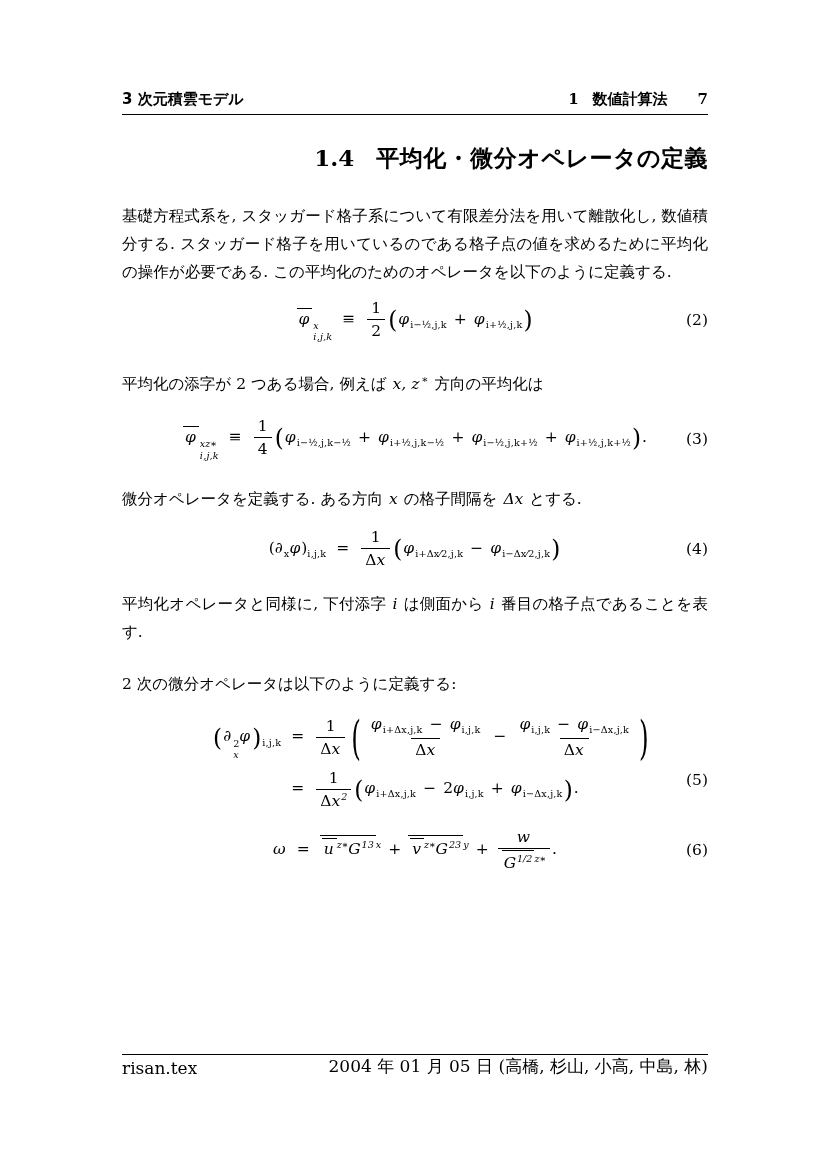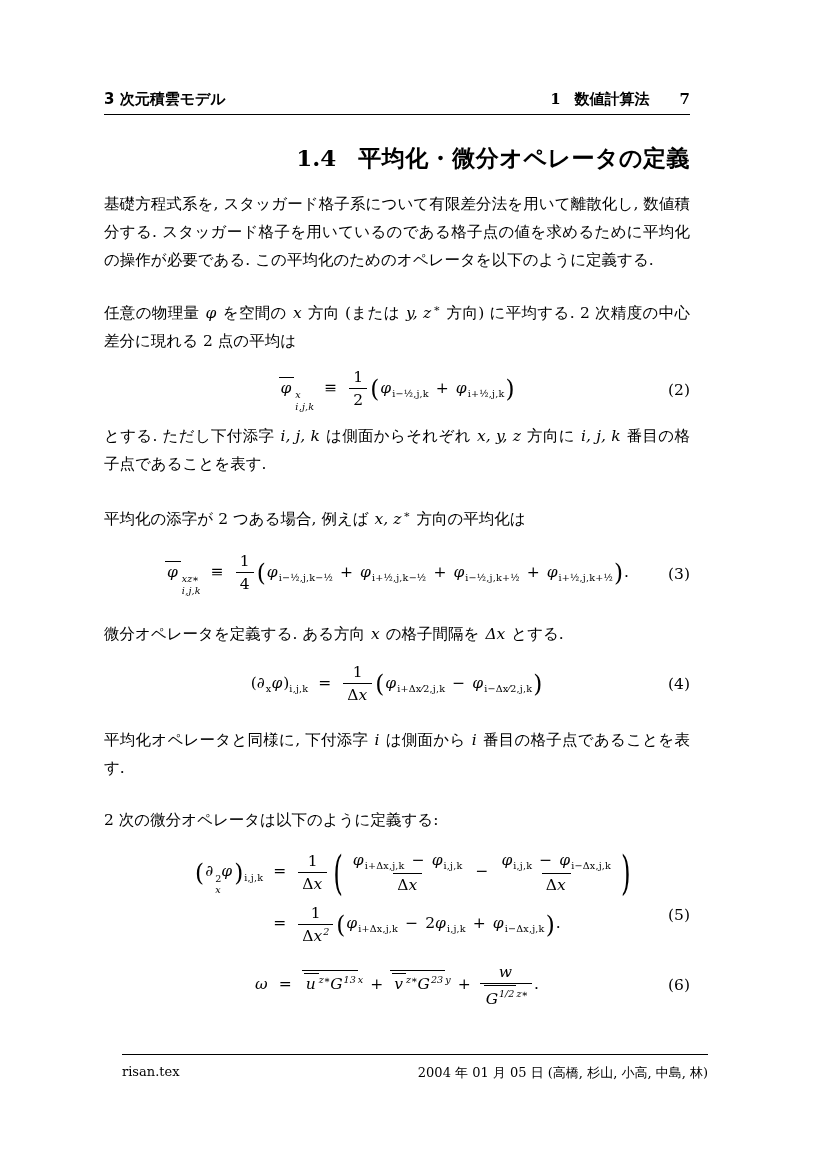--- a/index.html
+++ b/index.html
@@ -1,18 +1,18 @@
 <!DOCTYPE html>
 <html><head>
 <meta charset="utf-8">
 <style>
   html,body{margin:0;padding:0;background:#ffffff;}
   .page{position:relative;width:826px;height:1169px;background:#fff;color:#000;
     font-family:"DejaVu Serif","Liberation Serif",serif;overflow:hidden;}
-  .content{position:absolute;left:104px;width:586px;top:0;}
+  .content{position:absolute;left:122px;width:586px;top:0;}
   
   .header{margin-top:90px;display:flex;align-items:baseline;
     border-bottom:1.5px solid #000;padding-bottom:5px;
     font-family:"DejaVu Sans","Liberation Sans",sans-serif;font-weight:bold;font-size:15px;}
   .header-right{margin-left:auto;display:flex;align-items:baseline;}
   .hsec-no{margin-right:14px;font-family:"DejaVu Serif","Liberation Serif",serif;}
   .hpage{margin-left:30px;font-family:"DejaVu Serif","Liberation Serif",serif;}
   
   .section-heading{margin-top:28px;font-size:23px;font-weight:bold;display:flex;align-items:baseline;justify-content:flex-end;}
   .sec-no{font-family:"DejaVu Serif","Liberation Serif",serif;margin-right:22px;}
@@ -44,21 +44,21 @@
   .bp{vertical-align:middle;display:inline-block;}
   .bp.h1{font-size:1.5em;margin:0 1px;}
   .bp.h2{font-size:1.6em;transform:scaleY(1.9);margin:0 4px;}
   
   .aligned{width:fit-content;margin:0 auto;font-size:15.5px;}
   .arow{white-space:nowrap;margin:7px 0;text-align:left;}
   .alhs{display:inline-block;min-width:104px;text-align:right;}
   .eqno-low{position:absolute;right:0;bottom:22px;font-size:15.5px;}
   
   .footer{position:absolute;left:122px;width:586px;top:1054px;border-top:1.5px solid #000;
-    padding-top:9px;display:flex;justify-content:space-between;font-size:13px;}
+    display:flex;justify-content:space-between;font-size:17px;align-items:flex-end;}
 </style>
 </head>
 <body>
 
 <div class="page">
   <div class="content">
 
     <div class="header">
       <span>3 次元積雲モデル</span>
       <span class="header-right">
@@ -66,36 +66,34 @@
         <span>数値計算法</span>
         <span class="hpage">7</span>
       </span>
     </div>
 
     <div class="section-heading">
       <span class="sec-no">1.4</span>
       <span class="sec-title">平均化・微分オペレータの定義</span>
     </div>
 
-    <p class="para" style="margin-top:16px"><span>基礎方程式系を, スタッガード格子系について有限差分法を用いて離散化し, 数値積分する. スタッガード格子を用いているのである格子点の値を求めるために平均化の操作が必要である. この平均化のためのオペレータを以下のように定義する.</span></p>
+    <p class="para" style="margin-top:28px"><span>基礎方程式系を, スタッガード格子系について有限差分法を用いて離散化し, 数値積分する. スタッガード格子を用いているのである格子点の値を求めるために平均化の操作が必要である. この平均化のためのオペレータを以下のように定義する.</span></p>
 
-    <p class="para" style="margin-top:20px"><span>任意の物理量 </span><span class="imath">φ</span><span> を空間の </span><span class="imath">x</span><span> 方向 (または </span><span class="imath">y, z</span><sup class="isup imath">∗</sup><span> 方向) に平均する. 2 次精度の中心差分に現れる 2 点の平均は</span></p>
 
     <div class="eqwrap" style="margin:12px 0 8px">
       <div class="eqrow"><span class="ovl"><span class="it">φ</span></span><span class="ss itsup">
             <span class="sss">x</span>
             <span class="ssb">i,j,k</span>
           </span><span class="rel rm">≡</span><span class="frac">
             <span class="fn">1</span>
             <span class="fd">2</span>
           </span><span class="bp h1">(</span><span class="it">φ</span><sub class="msub">i−½,j,k</sub><span class="mop rm">+</span><span class="it">φ</span><sub class="msub">i+½,j,k</sub><span class="bp h1">)</span></div>
       <span class="eqno">(2)</span>
     </div>
 
-    <p class="para" style="margin-top:10px"><span>とする. ただし下付添字 </span><span class="imath">i, j, k</span><span> は側面からそれぞれ </span><span class="imath">x, y, z</span><span> 方向に </span><span class="imath">i, j, k</span><span> 番目の格子点であることを表す.</span></p>
 
     <p class="para" style="margin-top:22px"><span>平均化の添字が 2 つある場合, 例えば </span><span class="imath">x, z</span><sup class="isup imath">∗</sup><span> 方向の平均化は</span></p>
 
     <div class="eqwrap" style="margin:18px 0 12px">
       <div class="eqrow"><span class="ovl"><span class="it">φ</span></span><span class="ss itsup">
             <span class="sss">xz∗</span>
             <span class="ssb">i,j,k</span>
           </span><span class="rel rm">≡</span><span class="frac">
             <span class="fn">1</span>
             <span class="fd">4</span>

